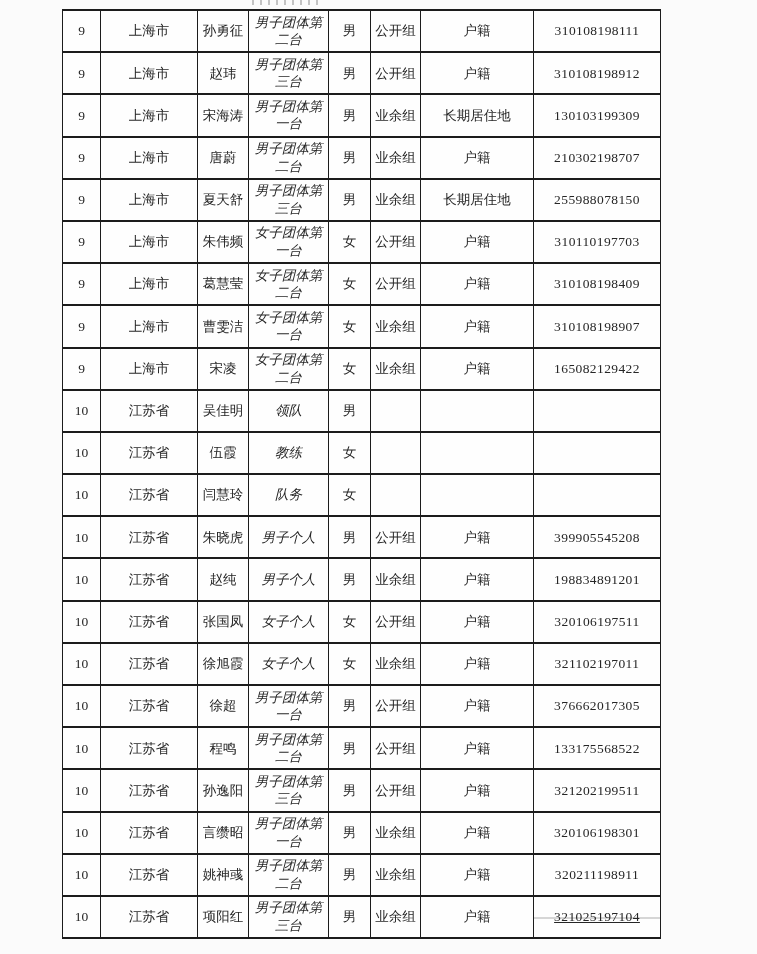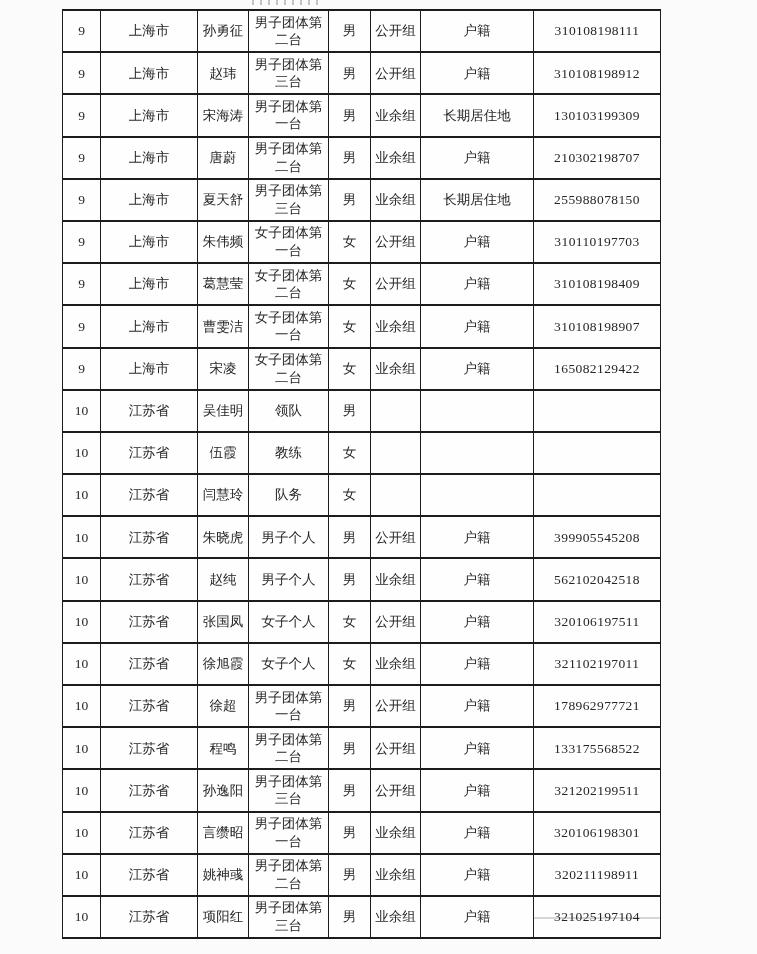--- a/index.html
+++ b/index.html
@@ -26,30 +26,31 @@
     border-right:1.5px solid var(--border);
     border-top:2px solid var(--border);
     border-bottom:2px solid var(--border);
     height:40.2px;
     padding:0 2px;
     text-align:center;vertical-align:middle;
     font-size:13.5px;line-height:1.3;
     color:var(--text);
     overflow:hidden;
   }
-  td.col-event{white-space:pre-line;}
+  td.col-event{white-space:pre-line;font-style:italic;}
   td.col-id{letter-spacing:.4px;font-size:13.8px;}
   td.faded{
     color:rgba(45,45,45,.5);
     filter:blur(.35px);
     background-image:linear-gradient(
       to bottom,
       transparent 0 20px,
       rgba(110,110,110,.28) 20px 22px,
       transparent 22px 100%);
+    text-decoration:underline;
   }
   col.c-serial{width:38px;}
   col.c-region{width:97px;}
   col.c-name{width:51px;}
   col.c-event{width:80px;}
   col.c-gender{width:42px;}
   col.c-group{width:50px;}
   col.c-registration{width:113px;}
   col.c-id{width:127px;}
   .clip-artifact{
@@ -218,21 +219,21 @@
     <td class="col-id">399905545208</td>
   </tr>
         <tr>
     <td class="col-serial">10</td>
     <td class="col-region">江苏省</td>
     <td class="col-name">赵纯</td>
     <td class="col-event">男子个人</td>
     <td class="col-gender">男</td>
     <td class="col-group">业余组</td>
     <td class="col-registration">户籍</td>
-    <td class="col-id">562102042518</td>
+    <td class="col-id">198834891201</td>
   </tr>
         <tr>
     <td class="col-serial">10</td>
     <td class="col-region">江苏省</td>
     <td class="col-name">张国凤</td>
     <td class="col-event">女子个人</td>
     <td class="col-gender">女</td>
     <td class="col-group">公开组</td>
     <td class="col-registration">户籍</td>
     <td class="col-id">320106197511</td>
@@ -249,21 +250,21 @@
   </tr>
         <tr>
     <td class="col-serial">10</td>
     <td class="col-region">江苏省</td>
     <td class="col-name">徐超</td>
     <td class="col-event">男子团体第
 一台</td>
     <td class="col-gender">男</td>
     <td class="col-group">公开组</td>
     <td class="col-registration">户籍</td>
-    <td class="col-id">178962977721</td>
+    <td class="col-id">376662017305</td>
   </tr>
         <tr>
     <td class="col-serial">10</td>
     <td class="col-region">江苏省</td>
     <td class="col-name">程鸣</td>
     <td class="col-event">男子团体第
 二台</td>
     <td class="col-gender">男</td>
     <td class="col-group">公开组</td>
     <td class="col-registration">户籍</td>

